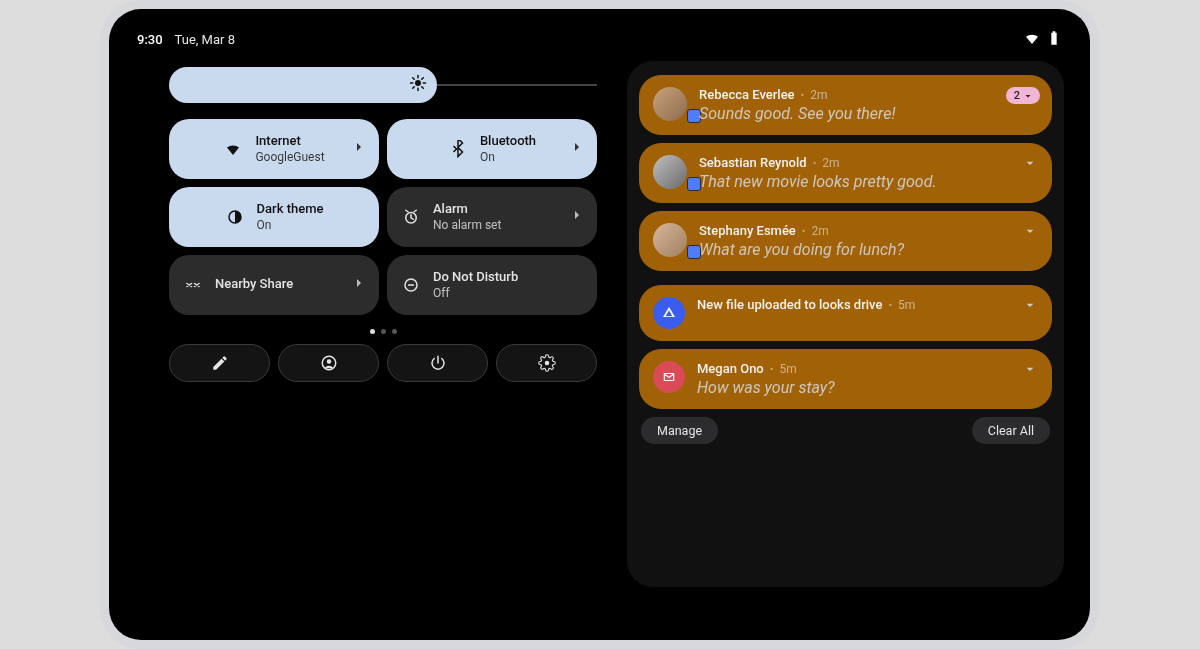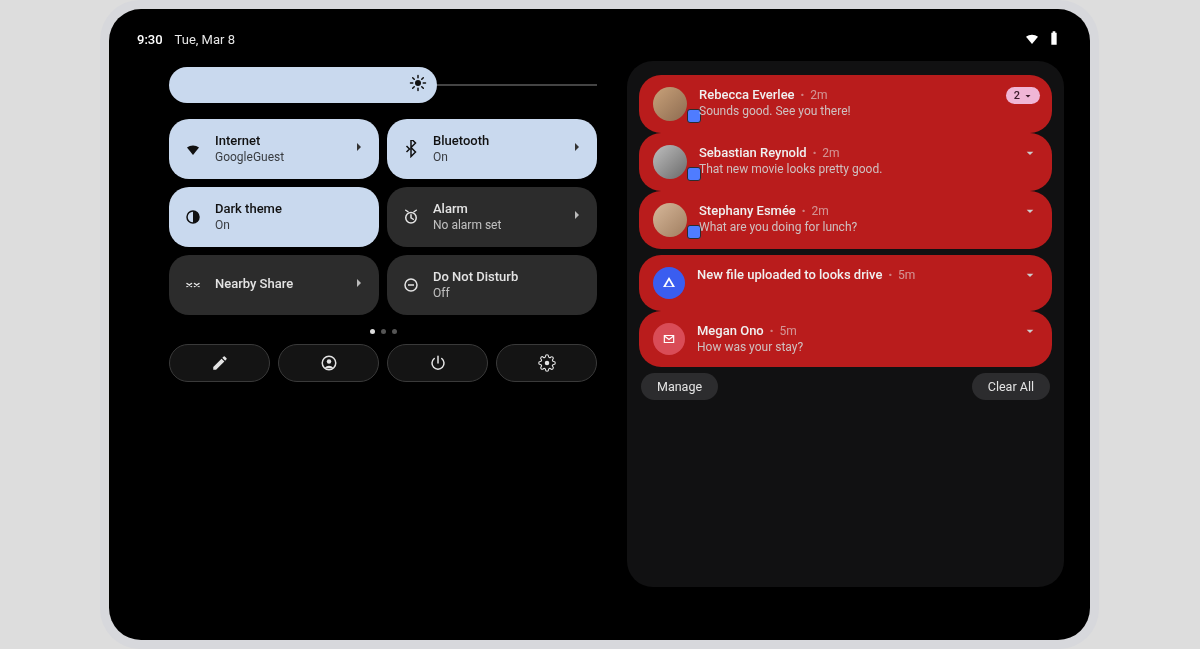--- a/index.html
+++ b/index.html
@@ -39,21 +39,21 @@
     flex: 1; height: 2px; background: #444; margin-left: 0;
   }
 
   .tiles {
     display: grid; grid-template-columns: 1fr 1fr; gap: 8px;
   }
   .tile {
     height: 60px; border-radius: 20px; display: flex; align-items: center;
     padding: 0 14px; position: relative;
   }
-  .tile.on { background: #c9d9ee; color: #111; }
+  .tile.on { background: #c9d9ee; color: #111; justify-content: center; }
   .tile.off { background: #2c2c2c; color: #e4e4e4; }
   .tile-icon { width: 20px; display: flex; justify-content: center; margin-right: 12px; }
   .tile-icon svg { width: 18px; height: 18px; }
   .tile.on .tile-icon svg { fill: #111; }
   .tile.off .tile-icon svg { fill: #e4e4e4; }
   .tile-text { display: flex; flex-direction: column; line-height: 1.25; }
   .tile-label { font-size: 13px; font-weight: 500; margin-bottom: 1px; }
   .tile-sub { font-size: 12px; opacity: .8; }
   .tile-chevron { position: absolute; right: 12px; }
   .tile-chevron svg { width: 16px; height: 16px; }
@@ -70,22 +70,22 @@
     border: 1px solid #3a3a3a; display: flex; align-items: center; justify-content: center;
   }
   .action-btn svg { width: 18px; height: 18px; fill: #e4e4e4; }
 
   
   .notif-panel {
     position: absolute; left: 518px; top: 52px; width: 437px; height: 526px;
     background: #111112; border-radius: 26px; padding: 14px 12px;
   }
   .notif {
-    background: #b91c1c; border-radius: 22px; padding: 12px 14px;
-    display: flex; align-items: flex-start; margin-bottom: 0; position: relative;
+    background: #a16207; border-radius: 22px; padding: 12px 14px;
+    display: flex; align-items: flex-start; margin-bottom: 8px; position: relative;
   }
   .avatar {
     width: 34px; height: 34px; border-radius: 50%; background: #777;
     margin-right: 12px; position: relative; flex-shrink: 0; overflow: hidden;
   }
   .avatar-grad-a { background: linear-gradient(135deg,#c9a27a,#8d6b50); }
   .avatar-grad-b { background: linear-gradient(135deg,#bfbfbf,#6a6a6a); }
   .avatar-grad-c { background: linear-gradient(135deg,#d7b89a,#a07e60); }
   .app-badge {
     position: absolute; bottom: -2px; right: -2px; width: 14px; height: 14px;
@@ -99,21 +99,21 @@
   .mail-icon {
     width: 32px; height: 32px; border-radius: 50%; background: #d94c57;
     display: flex; align-items: center; justify-content: center; margin-right: 12px; flex-shrink: 0;
   }
   .mail-icon svg { width: 14px; height: 14px; fill: #fff; }
   .notif-body { flex: 1; min-width: 0; }
   .notif-title-row { display: flex; align-items: baseline; gap: 6px; font-size: 13px; margin-bottom: 2px; }
   .notif-title { font-weight: 500; color: #f0f0f0; }
   .notif-dot { opacity: .5; font-size: 11px; }
   .notif-time { font-size: 12px; opacity: .6; }
-  .notif-msg { font-size: 12px; color: #d2d2d2; opacity: .9; }
+  .notif-msg { font-size: 16px; color: #d2d2d2; opacity: .9; font-style: italic; }
   .notif-expand { display:flex; align-items:center; justify-content:center; }
   .notif-expand svg { width: 16px; height: 16px; fill: #ccc; }
   .notif-badge {
     position: absolute; right: 12px; top: 12px; background: #f0b6d6; color: #3a1b2a;
     border-radius: 12px; font-size: 11px; padding: 2px 6px 2px 8px; display: flex; align-items: center; gap: 2px;
     font-weight: 500;
   }
   .notif-badge svg { width: 12px; height: 12px; fill: #3a1b2a; }
   .group-gap { height: 6px; }
 

